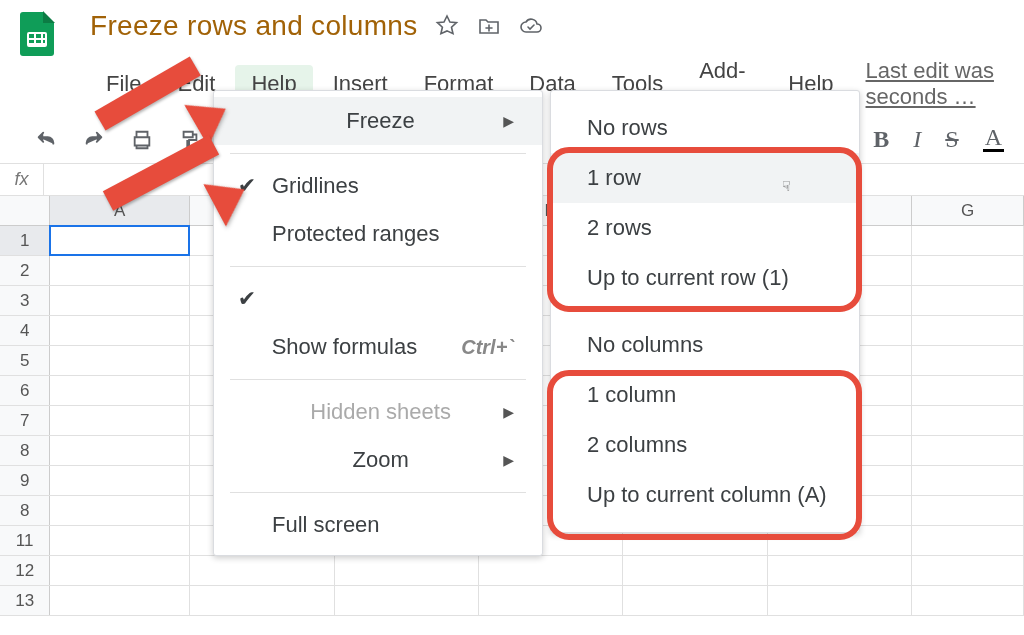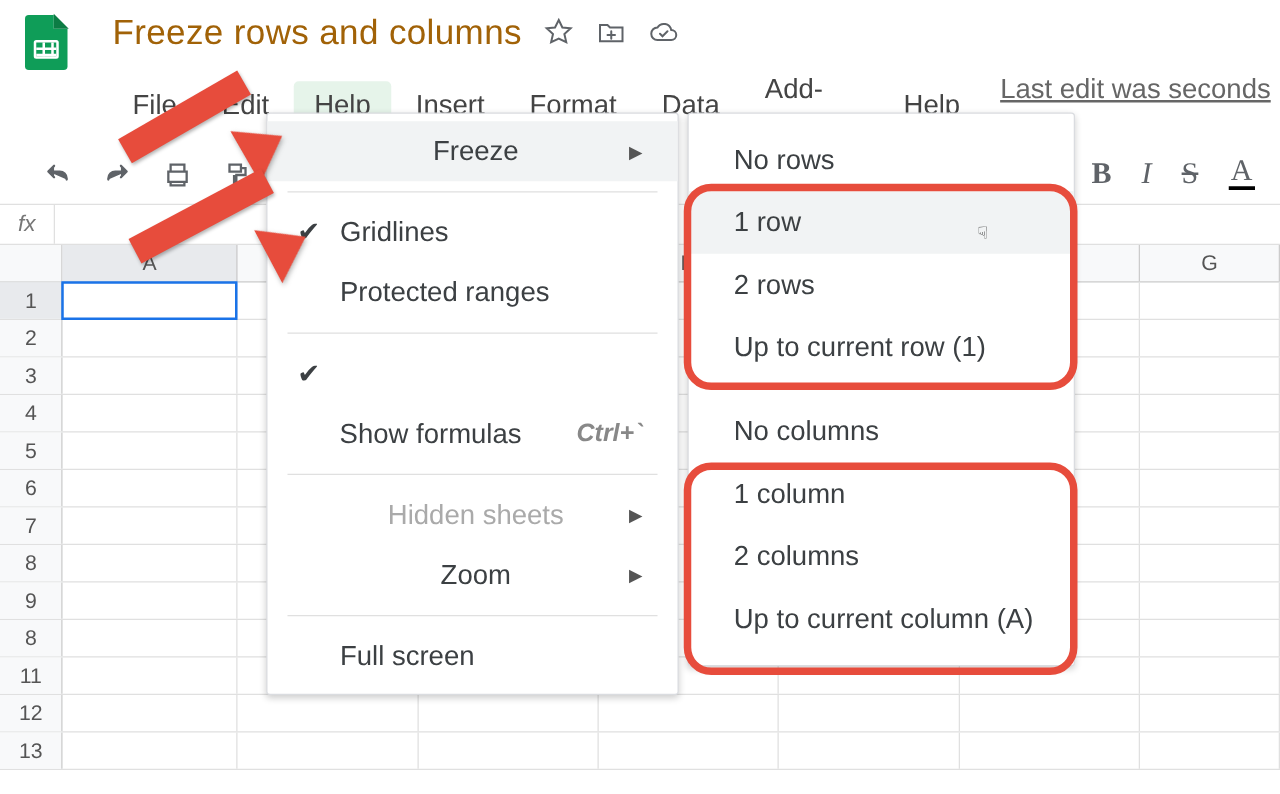--- a/index.html
+++ b/index.html
@@ -175,20 +175,21 @@
       </span>
     </div>
 
     <div class="menu-bar">
       <span class="mi">File</span>
       <span class="mi">Edit</span>
       <span class="mi active">Help</span>
       <span class="mi">Insert</span>
       <span class="mi">Format</span>
       <span class="mi">Data</span>
+      <span class="mi">Tools</span>
       <span class="mi">Add-ons</span>
       <span class="mi">Help</span>
       <span class="last-edit">Last edit was seconds …</span>
     </div>
   </div>
 </div>
 
 <div class="toolbar">
   <span class="tb-icon">
     <svg viewBox="0 0 24 24" fill="none">

